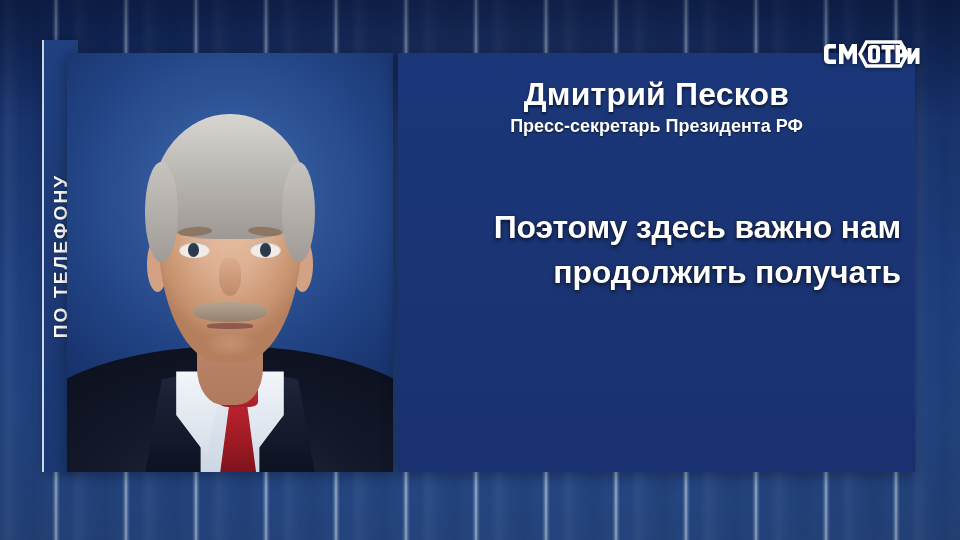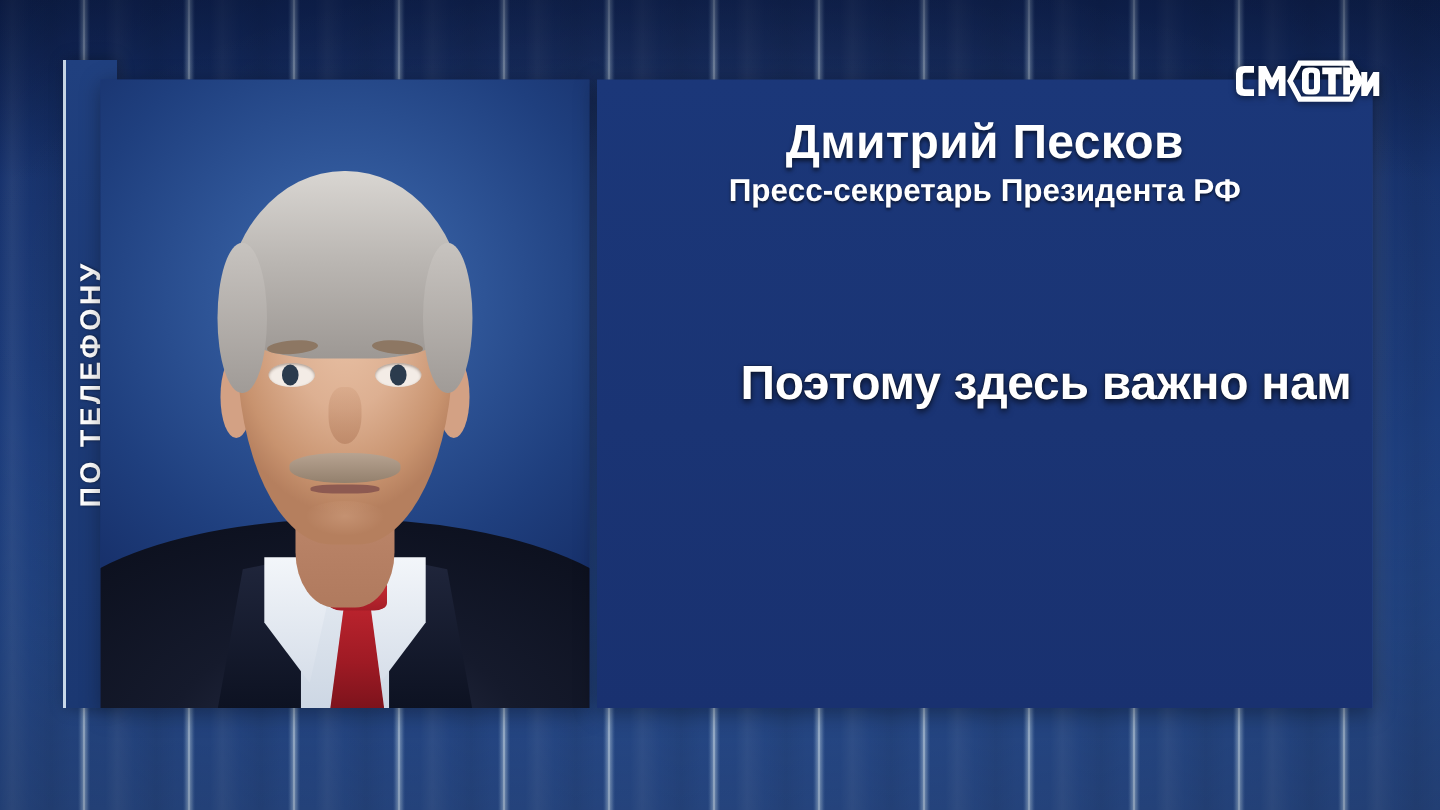--- a/index.html
+++ b/index.html
@@ -209,34 +209,33 @@
     color:#ffffff;
     font-size:32px;
     font-weight:700;
     letter-spacing:0.2px;
     text-shadow:0 2px 3px rgba(0,0,0,.6);
   }
   .speaker-role {
     position:absolute; left:0; right:0; top:63px;
     text-align:center;
     color:#ffffff;
-    font-size:21px;
+    font-size:18px;
     font-weight:700;
     text-shadow:0 1px 2px rgba(0,0,0,.6);
   }
   .quote {
     position:absolute; right:14px; left:20px; top:152px;
     text-align:right;
     color:#ffffff;
     font-size:32px;
     line-height:1.42;
     font-weight:700;
     letter-spacing:-0.2px;
     text-shadow:0 2px 4px rgba(0,0,0,.65), 0 0 1px rgba(0,0,0,.9);
-    margin-top:28px;
   }
   .quote .q-line { display:block; white-space:nowrap; }
 
   
   .logo {
     position:absolute; right:38px; top:39px;
     display:flex; align-items:center;
     height:30px;
     filter:drop-shadow(0 1px 2px rgba(0,0,0,.5));
   }
@@ -287,20 +286,21 @@
         <div class="chin"></div>
       </div>
     </div>
   </div>
 
   <div class="text-card">
     <div class="speaker-name">Дмитрий Песков</div>
     <div class="speaker-role">Пресс-секретарь Президента РФ</div>
     <div class="quote">
       <span class="q-line">Поэтому здесь важно нам</span>
+      <span class="q-line">продолжить получать</span>
     </div>
   </div>
 
   <div class="logo">
     <svg width="100" height="30" viewBox="0 0 200 60">
       <g fill="#ffffff">
 
         <path d="M4 20 q0-10 11-10 h13 v9 h-12 q-3 0-3 3 v16 q0 3 3 3 h12 v9 h-13 q-11 0-11-10 z"></path>
 
         <path d="M34 10 h10 l8 16 l8-16 h10 v40 h-9 v-23 l-7 14 h-4 l-7-14 v23 h-9 z"></path>

